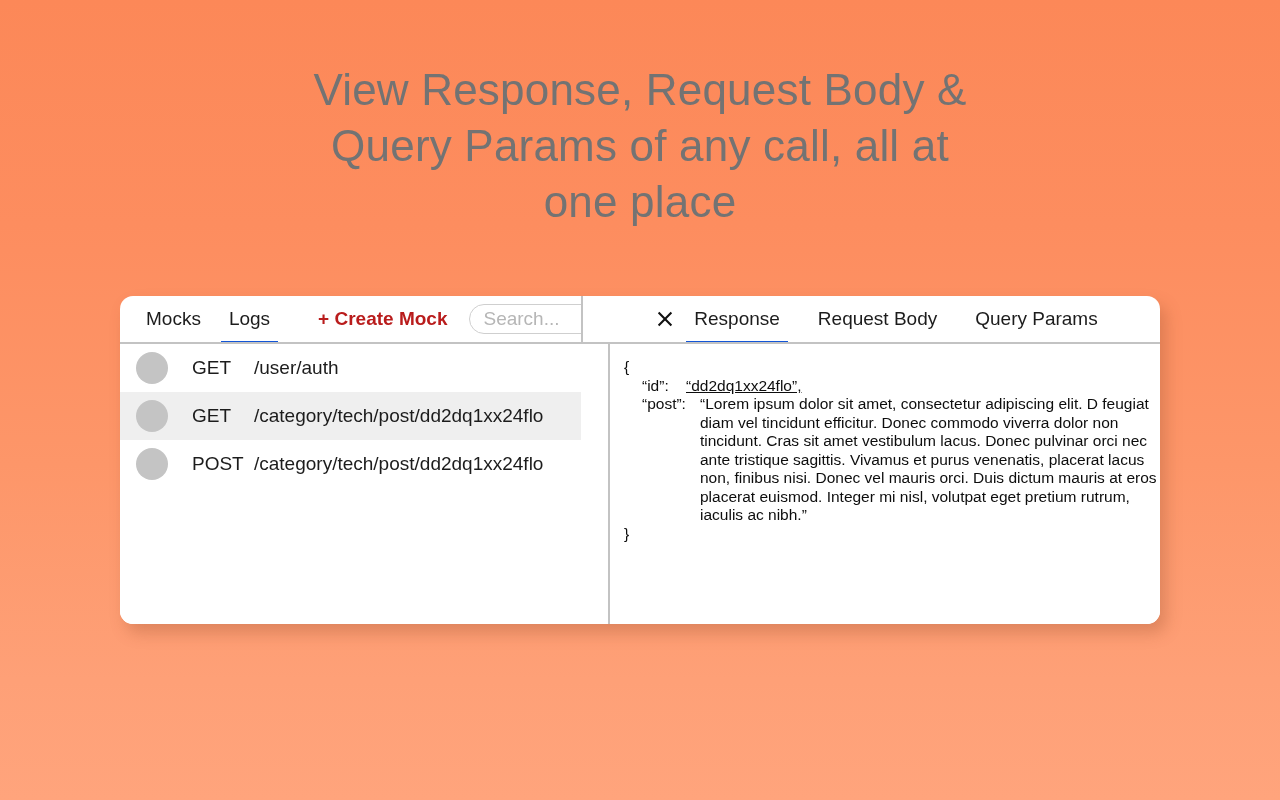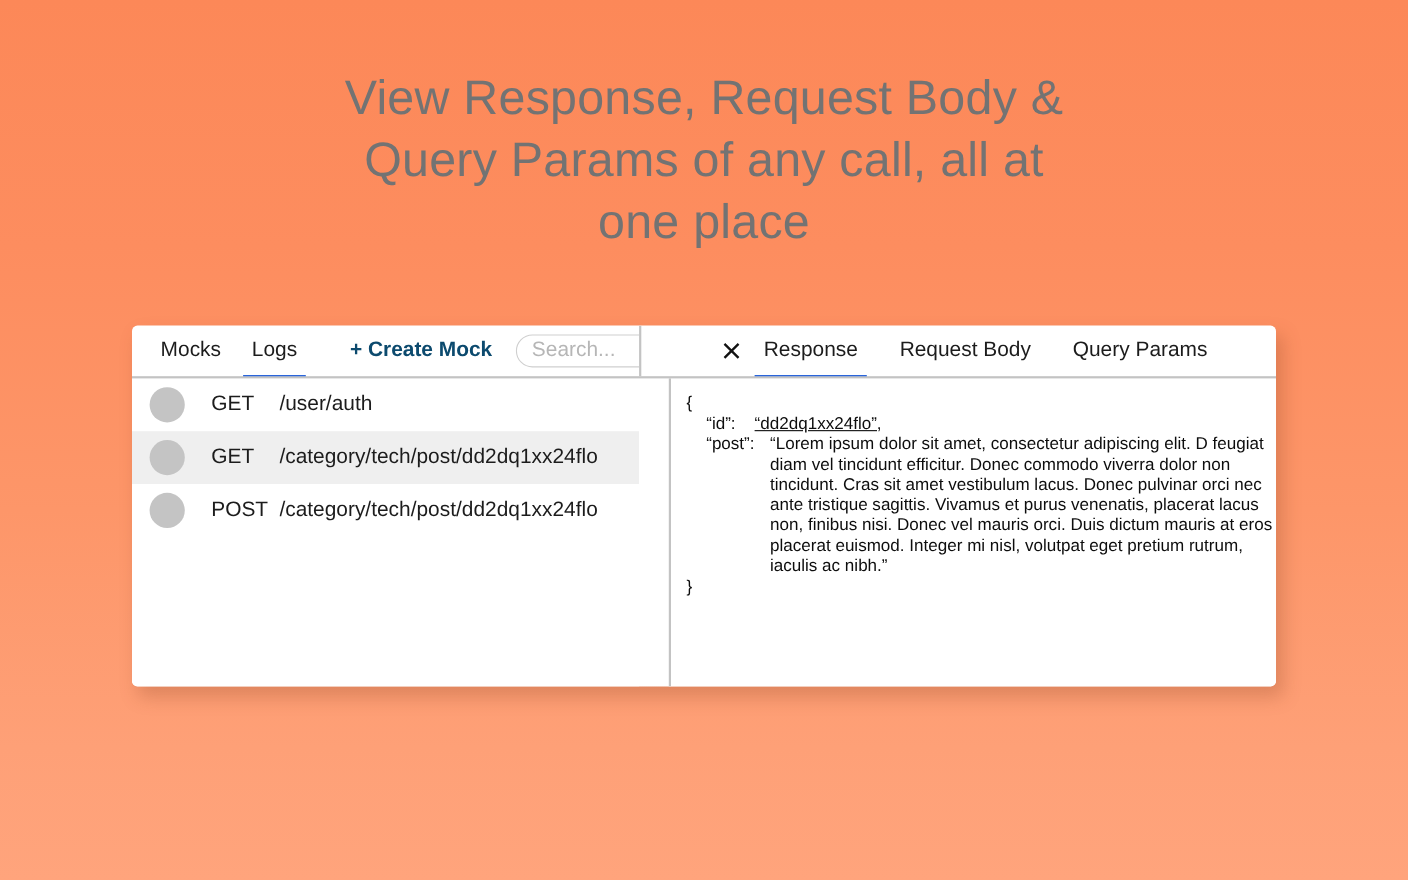--- a/index.html
+++ b/index.html
@@ -31,21 +31,21 @@
   }
 
   
   .app-card {
     position: absolute;
     left: 120px;
     top: 296px;
     width: 1040px;
     height: 328px;
     background: #ffffff;
-    border-radius: 5px;
+    border-radius: 13px;
     box-shadow: 6px 9px 16px rgba(130, 60, 30, 0.26);
     overflow: hidden;
     display: flex;
     flex-direction: column;
   }
 
   
   .tabstrip {
     position: relative;
     height: 48px;
@@ -98,21 +98,21 @@
     background: #1355d6;
   }
 
   .tab-mocks { margin-left: 22px; }
   .tab-logs  { margin-left: 20px; }
 
   .create-mock {
     margin-left: 44px;
     font-size: 19px;
     font-weight: bold;
-    color: #0c4a6e;
+    color: #b91c1c;
     white-space: nowrap;
     cursor: pointer;
     background: none;
     border: none;
     padding: 0;
     font-family: "Liberation Sans", sans-serif;
   }
 
   .search-box {
     margin-left: 22px;

